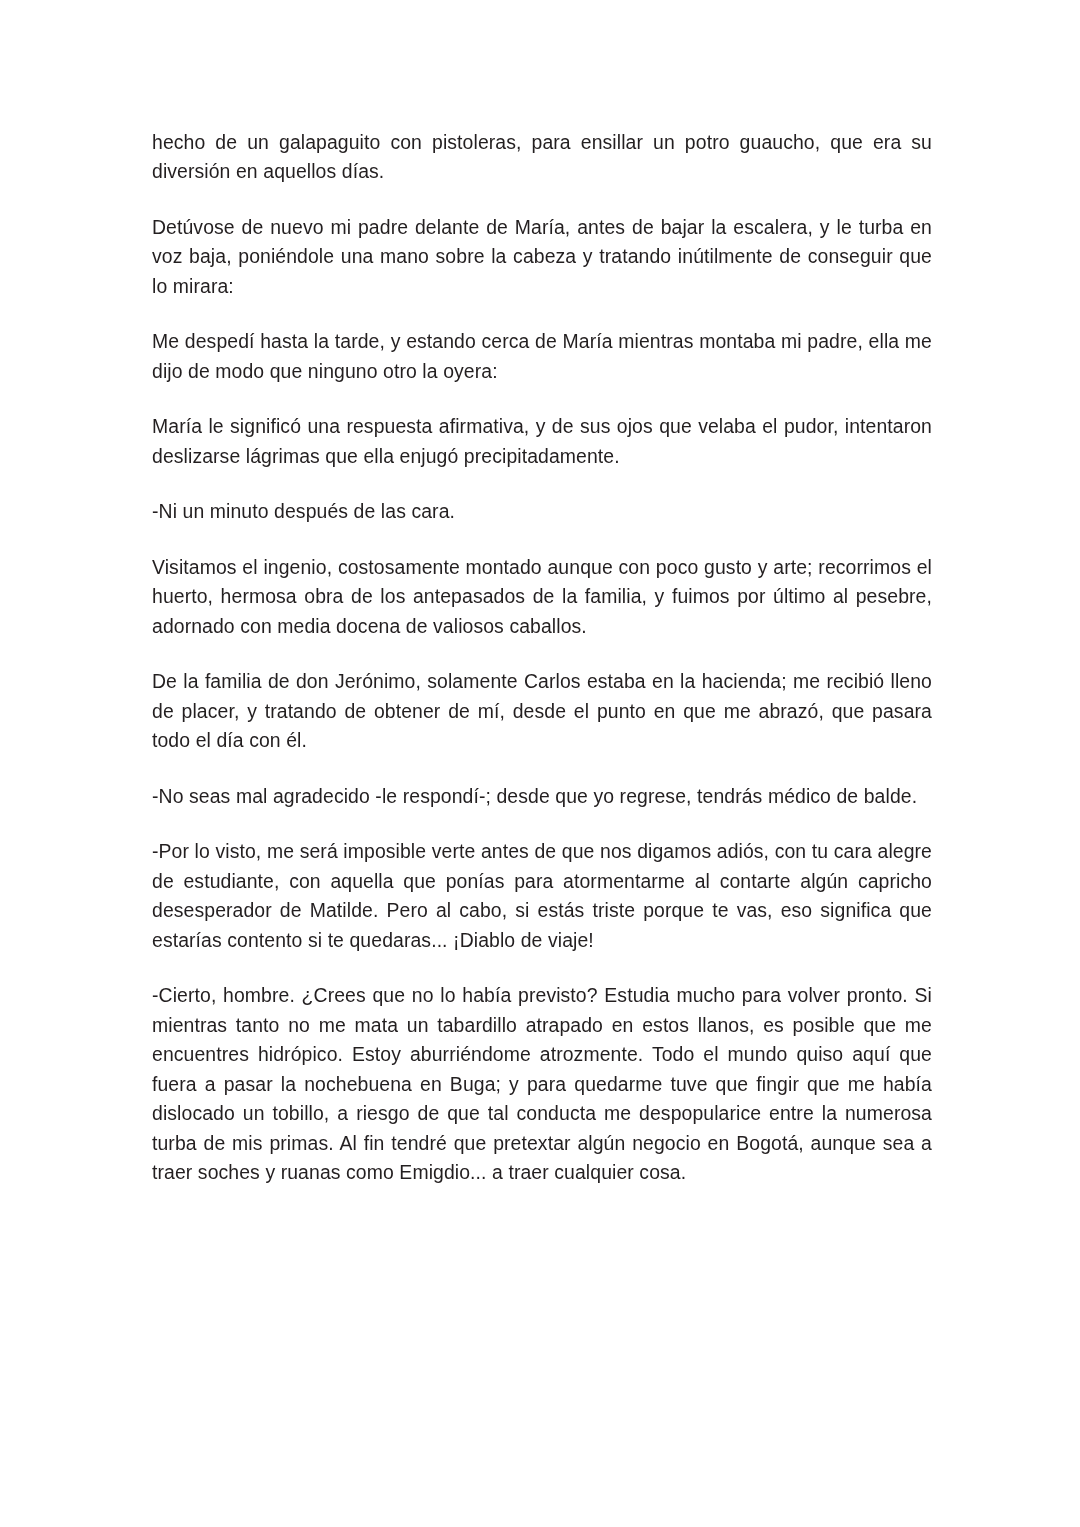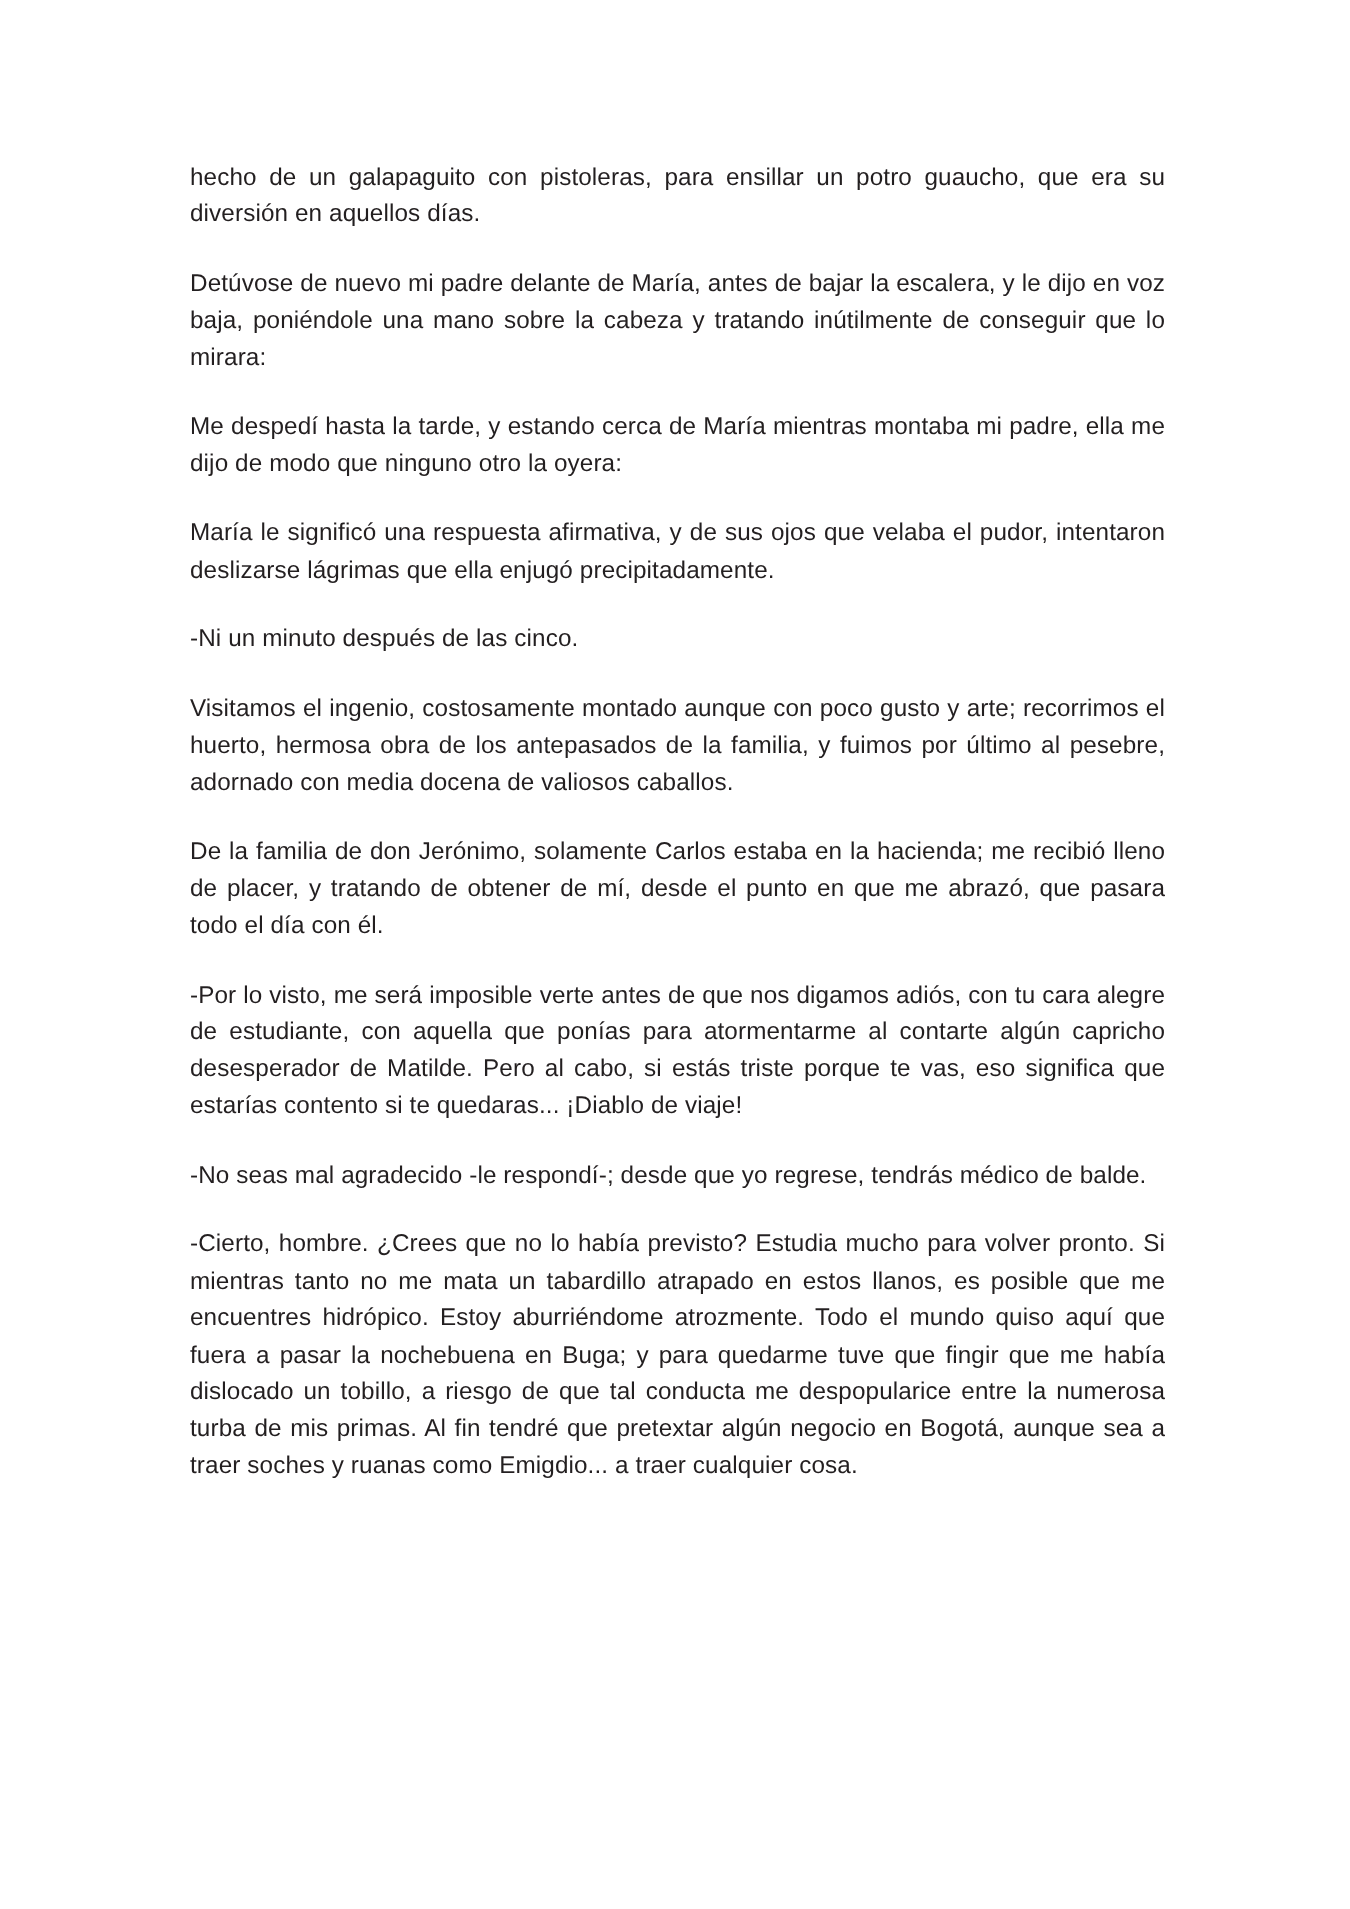--- a/index.html
+++ b/index.html
@@ -38,23 +38,23 @@
   p.para:last-child {
     margin-bottom: 0;
   }
 </style>
 </head>
 <body>
 
 <div class="page">
   <div class="doc-body">
     <p class="para">hecho de un galapaguito con pistoleras, para ensillar un potro guaucho, que era su diversión en aquellos días.</p>
-    <p class="para">Detúvose de nuevo mi padre delante de María, antes de bajar la escalera, y le dijo en voz baja, poniéndole una mano sobre la cabeza y tratando inútilmente de conseguir que lo mirara:</p>
+    <p class="para">Detúvose de nuevo mi padre delante de María, antes de bajar la escalera, y le turba en voz baja, poniéndole una mano sobre la cabeza y tratando inútilmente de conseguir que lo mirara:</p>
     <p class="para">Me despedí hasta la tarde, y estando cerca de María mientras montaba mi padre, ella me dijo de modo que ninguno otro la oyera:</p>
     <p class="para">María le significó una respuesta afirmativa, y de sus ojos que velaba el pudor, intentaron deslizarse lágrimas que ella enjugó precipitadamente.</p>
-    <p class="para">-Ni un minuto después de las cinco.</p>
+    <p class="para">-Ni un minuto después de las cara.</p>
     <p class="para">Visitamos el ingenio, costosamente montado aunque con poco gusto y arte; recorrimos el huerto, hermosa obra de los antepasados de la familia, y fuimos por último al pesebre, adornado con media docena de valiosos caballos.</p>
     <p class="para">De la familia de don Jerónimo, solamente Carlos estaba en la hacienda; me recibió lleno de placer, y tratando de obtener de mí, desde el punto en que me abrazó, que pasara todo el día con él.</p>
+    <p class="para">-No seas mal agradecido -le respondí-; desde que yo regrese, tendrás médico de balde.</p>
     <p class="para">-Por lo visto, me será imposible verte antes de que nos digamos adiós, con tu cara alegre de estudiante, con aquella que ponías para atormentarme al contarte algún capricho desesperador de Matilde. Pero al cabo, si estás triste porque te vas, eso significa que estarías contento si te quedaras... ¡Diablo de viaje!</p>
-    <p class="para">-No seas mal agradecido -le respondí-; desde que yo regrese, tendrás médico de balde.</p>
     <p class="para">-Cierto, hombre. ¿Crees que no lo había previsto? Estudia mucho para volver pronto. Si mientras tanto no me mata un tabardillo atrapado en estos llanos, es posible que me encuentres hidrópico. Estoy aburriéndome atrozmente. Todo el mundo quiso aquí que fuera a pasar la nochebuena en Buga; y para quedarme tuve que fingir que me había dislocado un tobillo, a riesgo de que tal conducta me despopularice entre la numerosa turba de mis primas. Al fin tendré que pretextar algún negocio en Bogotá, aunque sea a traer soches y ruanas como Emigdio... a traer cualquier cosa.</p>
   </div>
 </div>
 
 </body></html>

